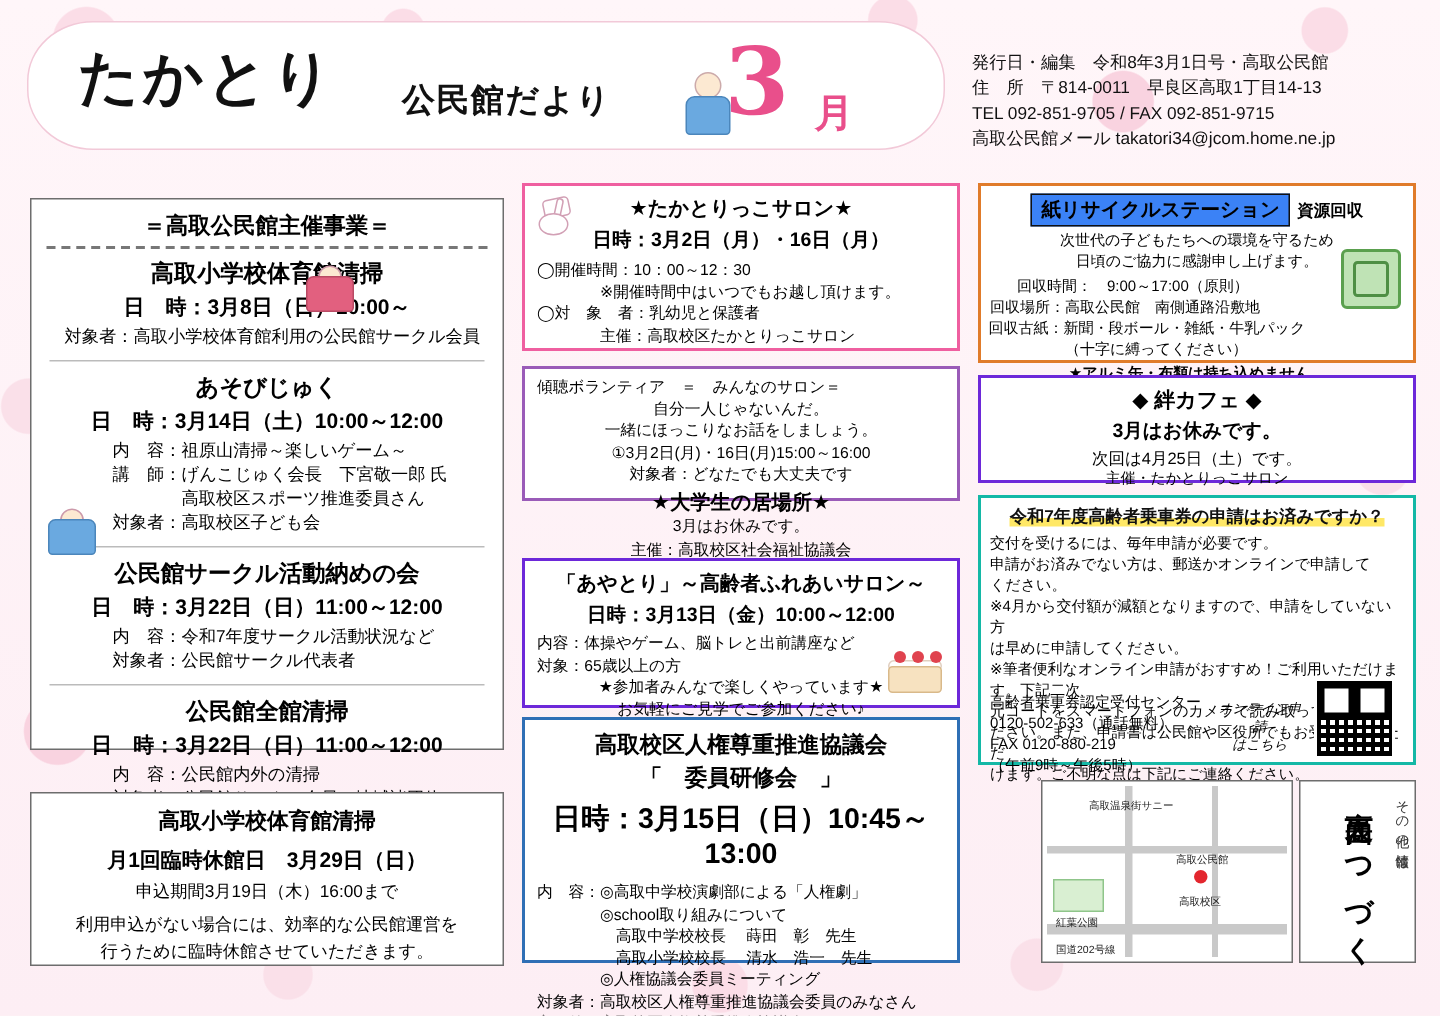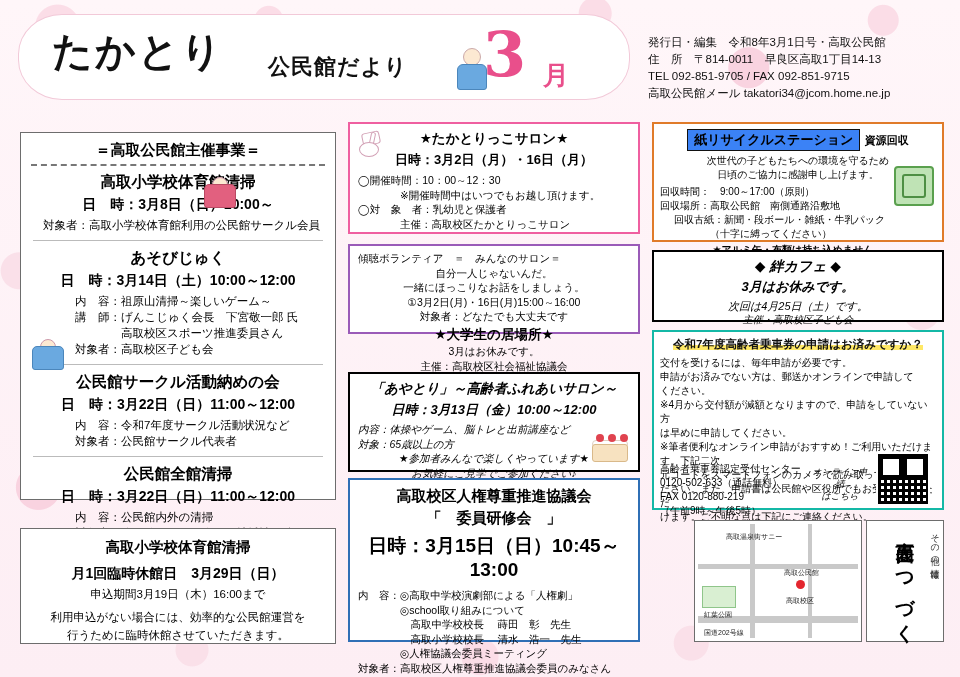--- a/index.html
+++ b/index.html
@@ -61,21 +61,21 @@
   #month-badge .doll .body { position:absolute; left:2px; top:16px; width:30px; height:26px;
      background:#6aa9e0; border-radius:6px 6px 3px 3px; border:1px solid #4b86bb; }
 
   #pubinfo { position:absolute; left:648px; top:34px; width:300px; color:#111; }
   #pubinfo div { font-size:11.5px; line-height:17px; white-space:nowrap; }
 
   
   .box { position:absolute; background:#fff; }
   .b-gray { border:1.5px solid #6d6d6d; }
   .b-pink { border:2px solid #ef5fa0; }
-  .b-magenta { border:2px solid #000000;font-style:italic; }
+  .b-magenta { border:2px solid #6d28d9; }
   .b-purple { border:2px solid #9a5bb8; }
   .b-blue  { border:2px solid #2f6fb5; }
   .b-red   { border:2px solid #14b8a6; }
   .b-orange{ border:2px solid #e07b2a; }
 
   
   #left-main { left:20px; top:132px; width:316px; height:368px; }
   #left-main .hd { text-align:center; font-size:15px; font-weight:bold; margin-top:8px; }
   #left-main .dash { margin:4px 10px 6px 10px; border-top:2px dashed #777; }
   .ev { margin:0 8px; }
@@ -303,33 +303,33 @@
   <div class="box b-orange" id="r-recycle">
     <div style="text-align:center; margin-top:5px;">
       <span class="head">紙リサイクルステーション</span>
       <span style="font-size:11px; font-weight:bold;">資源回収</span>
     </div>
     <div class="rl" style="text-align:center; margin-top:3px">次世代の子どもたちへの環境を守るため</div>
     <div class="rl" style="text-align:center">日頃のご協力に感謝申し上げます。</div>
     <div class="green-card" style="right:8px; top:42px;">
         <div class="g"></div>
       </div>
-    <div class="rl" style="padding-left:6px; margin-top:3px">回収時間：　9:00～17:00（原則）</div>
+    <div class="rl" style="padding-left:24px; margin-top:3px">回収時間：　9:00～17:00（原則）</div>
     <div class="rl" style="padding-left:6px">回収場所：高取公民館　南側通路沿敷地</div>
-    <div class="rl" style="padding-left:20px">回収古紙：新聞・段ボール・雑紙・牛乳パック</div>
+    <div class="rl" style="padding-left:5px">回収古紙：新聞・段ボール・雑紙・牛乳パック</div>
     <div class="rl" style="padding-left:6px">　　　　　（十字に縛ってください）</div>
     <div class="rl" style="text-align:center; font-weight:bold; margin-top:2px">★アルミ缶・布類は持ち込めません。</div>
     <div class="rl" style="text-align:center; margin-top:2px">管理責任者：高取校区自治協議会</div>
   </div>
 
   <div class="box b-magenta" id="r-kizuna">
     <div class="rt" style="margin-top:6px; font-size:14px">◆ 絆カフェ ◆</div>
     <div class="rt" style="margin-top:2px; font-size:13px">3月はお休みです。</div>
     <div class="rl" style="text-align:center; margin-top:3px; font-size:11px">次回は4月25日（土）です。</div>
-    <div class="rl" style="text-align:center; font-size:10px">主催・高取校区子ども会</div>
+    <div class="rl" style="text-align:center; font-size:10px">主催・たかとりっこサロン</div>
   </div>
 
   <div class="box b-red" id="r-bus">
     <div class="rt" style="margin-top:5px; color:#111; font-size:11.5px">
       <span class="hl">令和7年度高齢者乗車券の申請はお済みですか？</span>
     </div>
     <div class="rl" style="padding:4px 6px 0 6px">
       <div>交付を受けるには、毎年申請が必要です。</div>
       <div>申請がお済みでない方は、郵送かオンラインで申請して</div>
       <div>ください。</div>

